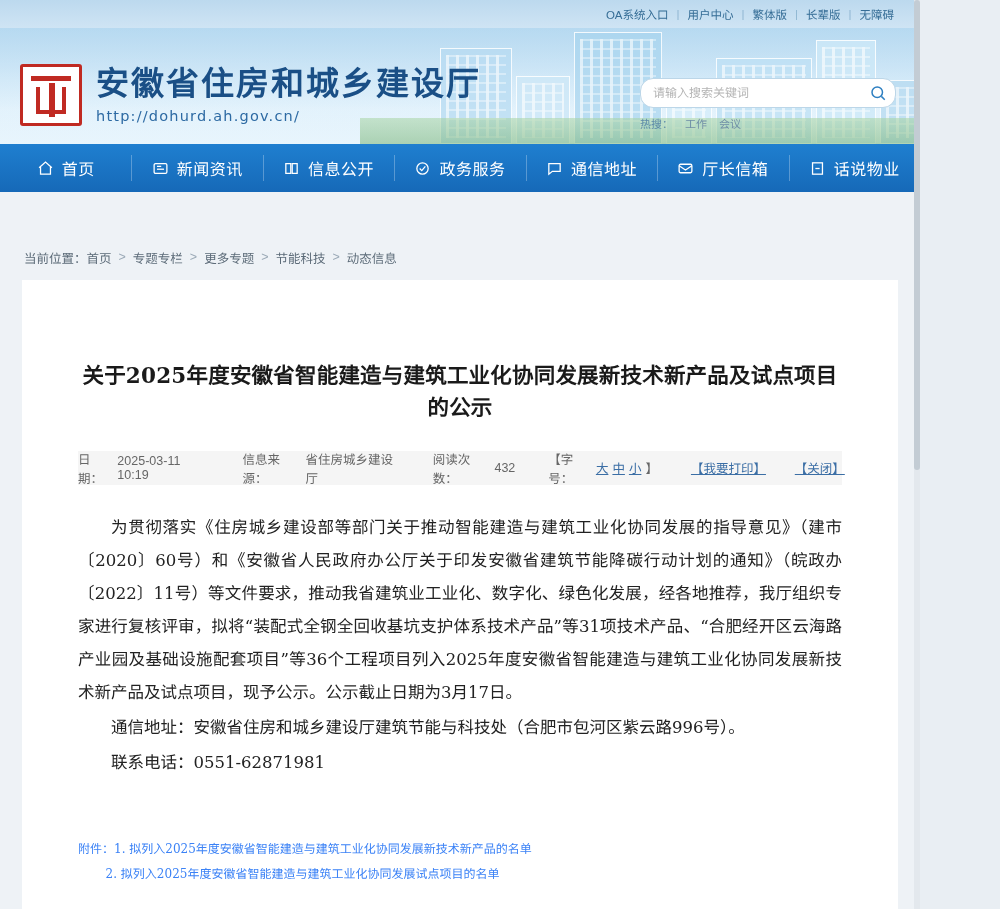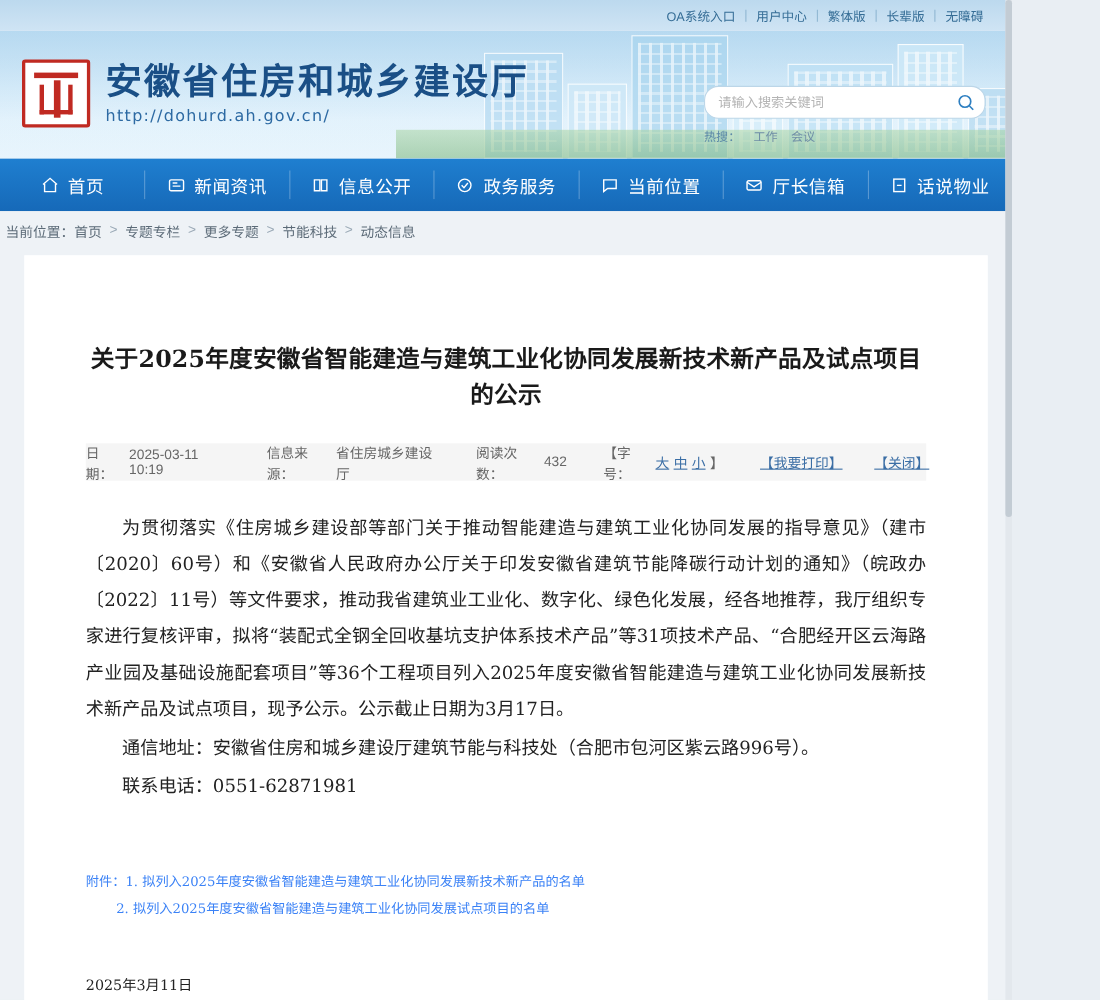--- a/index.html
+++ b/index.html
@@ -47,21 +47,21 @@
   .b7 { left: 880px; width: 78px; height: 64px; background: rgba(180,217,240,.7); }
   .wins { position: absolute; inset: 6px 5px 5px 5px;
      background-image: repeating-linear-gradient(to right, rgba(255,255,255,.85) 0 3px, transparent 3px 10px),
                        repeating-linear-gradient(to bottom, rgba(255,255,255,.55) 0 2px, transparent 2px 9px);
      opacity: .7; }
   .green {
     position: absolute; bottom: 0; left: 360px; width: 640px; height: 26px;
     background: linear-gradient(180deg, rgba(168,212,164,.55), rgba(120,180,120,.55));
   }
 
-  .logo-wrap { position: absolute; left: 20px; top: 26px; display: flex; align-items: center; gap: 14px; }
+  .logo-wrap { position: absolute; left: 20px; top: 36px; display: flex; align-items: center; gap: 14px; }
   .logo-mark {
     width: 62px; height: 62px; border: 3px solid #c02a22; border-radius: 3px;
     position: relative; background: #fff;
   }
   .logo-mark:before {
     content:""; position: absolute; left: 8px; right: 8px; top: 9px; height: 5px; background: #c02a22;
   }
   .logo-mark:after {
     content:""; position: absolute; left: 13px; right: 13px; top: 20px; bottom: 9px;
     border: 4px solid #c02a22; border-top: none;
@@ -107,22 +107,22 @@
     font-size: 16px; letter-spacing: .5px; position: relative; cursor: pointer;
   }
   .nav-item + .nav-item:before {
     content:""; position: absolute; left: 0; top: 11px; bottom: 11px; width: 1px;
     background: rgba(255,255,255,.28);
   }
   .nav-item svg { width: 17px; height: 17px; }
 
   
   .crumb {
-    height: 34px; display: flex; align-items: center; padding-left: 5px;
-    font-size: 12.5px; color: #5c6b78; background: #eef2f6;
+    height: 34px; display: flex; align-items: center; padding-left: 24px;
+    font-size: 12.5px; color: #5c6b78; background: #eef2f6; margin-top: 48px;
   }
   .crumb a { color: #5c6b78; text-decoration: none; }
   .crumb .arrow { margin: 0 7px; color: #9aa9b6; }
 
   
   .card {
     margin: 6px 22px 0 22px; background: #fff; min-height: 690px;
     padding: 40px 56px 0 56px;
   }
   .art-title {
@@ -249,21 +249,21 @@
       <svg viewBox="0 0 24 24" fill="none" stroke="#fff" stroke-width="1.8">
         <circle cx="12" cy="12" r="8"></circle>
           <path d="M8 12l3 3 5-6"></path>
       </svg>
       <span>政务服务</span>
     </div>
     <div class="nav-item">
       <svg viewBox="0 0 24 24" fill="none" stroke="#fff" stroke-width="1.8">
         <path d="M4 5h16v11H9l-5 4z"></path>
       </svg>
-      <span>当前位置</span>
+      <span>通信地址</span>
     </div>
     <div class="nav-item">
       <svg viewBox="0 0 24 24" fill="none" stroke="#fff" stroke-width="1.8">
         <rect x="3" y="6" width="18" height="12" rx="2"></rect>
           <path d="M3 8l9 6 9-6"></path>
       </svg>
       <span>厅长信箱</span>
     </div>
     <div class="nav-item">
       <svg viewBox="0 0 24 24" fill="none" stroke="#fff" stroke-width="1.8">

